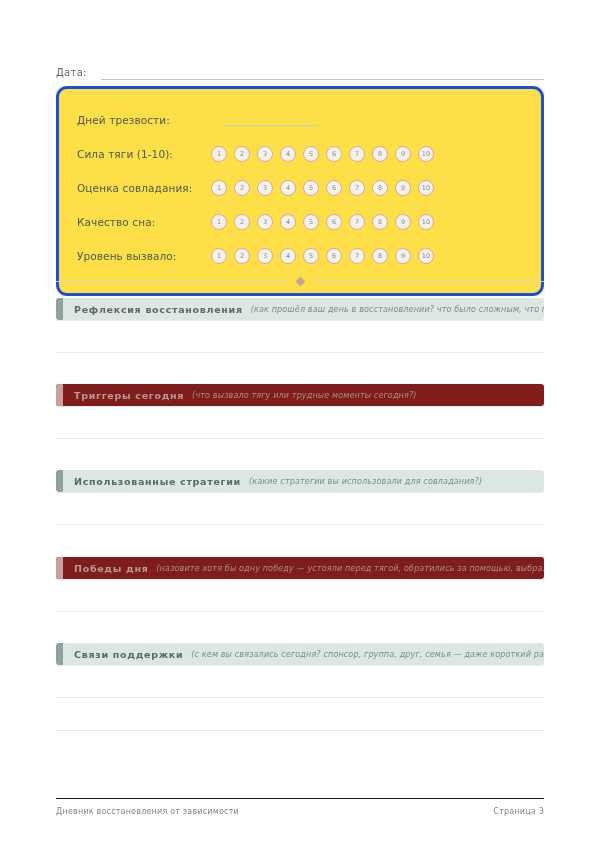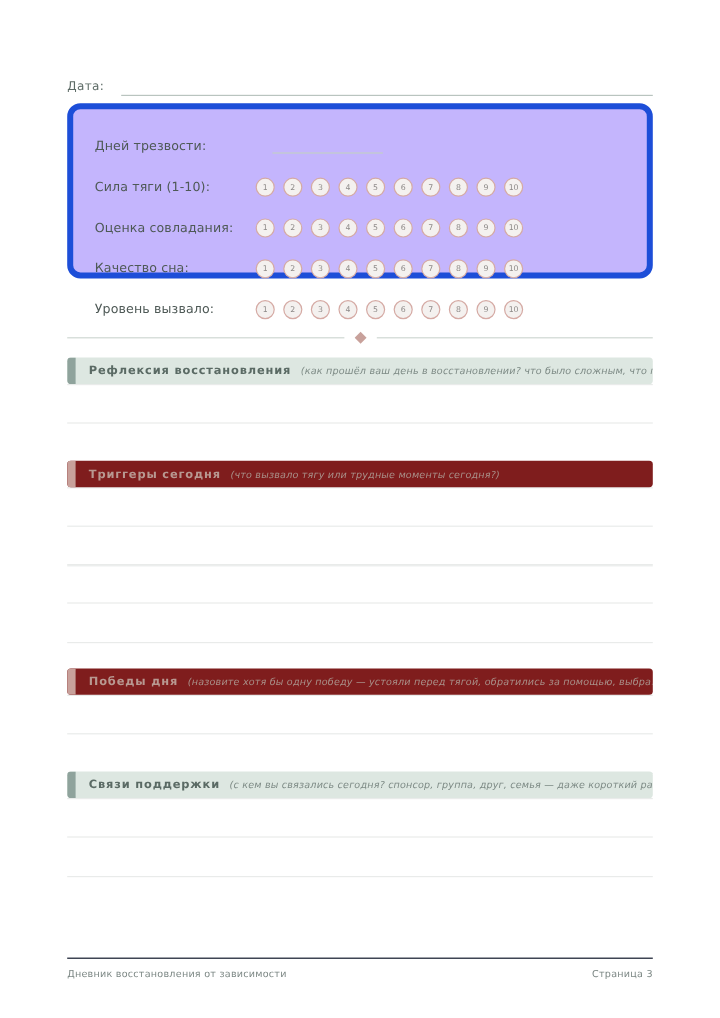--- a/index.html
+++ b/index.html
@@ -48,23 +48,23 @@
     border-bottom: 1px solid #b9c4bf;
     height: 14px;
   }
 
   
   .metrics-card {
     position: absolute;
     left: 56px;
     top: 86px;
     width: 488px;
-    height: 146px;
-    background: #c4b5fd;
-    border: 5px solid #1d4ed8;
+    height: 210px;
+    background: #fde047;
+    border: 3px solid #1d4ed8;
     border-radius: 11px;
     padding: 14px 18px 10px 18px;
   }
   .metric-row {
     display: flex;
     align-items: center;
     height: 34px;
   }
   .metric-label {
     width: 130px;
@@ -311,20 +311,25 @@
       <span class="section-title">Триггеры сегодня</span>
       <span class="section-prompt">(что вызвало тягу или трудные моменты сегодня?)</span>
     </div>
     <div class="write-lines">
       <div class="write-line first"></div>
       <div class="write-line"></div>
     </div>
   </div>
 
   <div class="section theme-green" style="top:470px;">
+    <div class="section-header">
+      <span class="accent-bar"></span>
+      <span class="section-title">Использованные стратегии</span>
+      <span class="section-prompt">(какие стратегии вы использовали для совладания?)</span>
+    </div>
     <div class="write-lines">
       <div class="write-line first"></div>
       <div class="write-line"></div>
     </div>
   </div>
 
   <div class="section theme-rose" style="top:557px;">
     <div class="section-header">
       <span class="accent-bar"></span>
       <span class="section-title">Победы дня</span>

